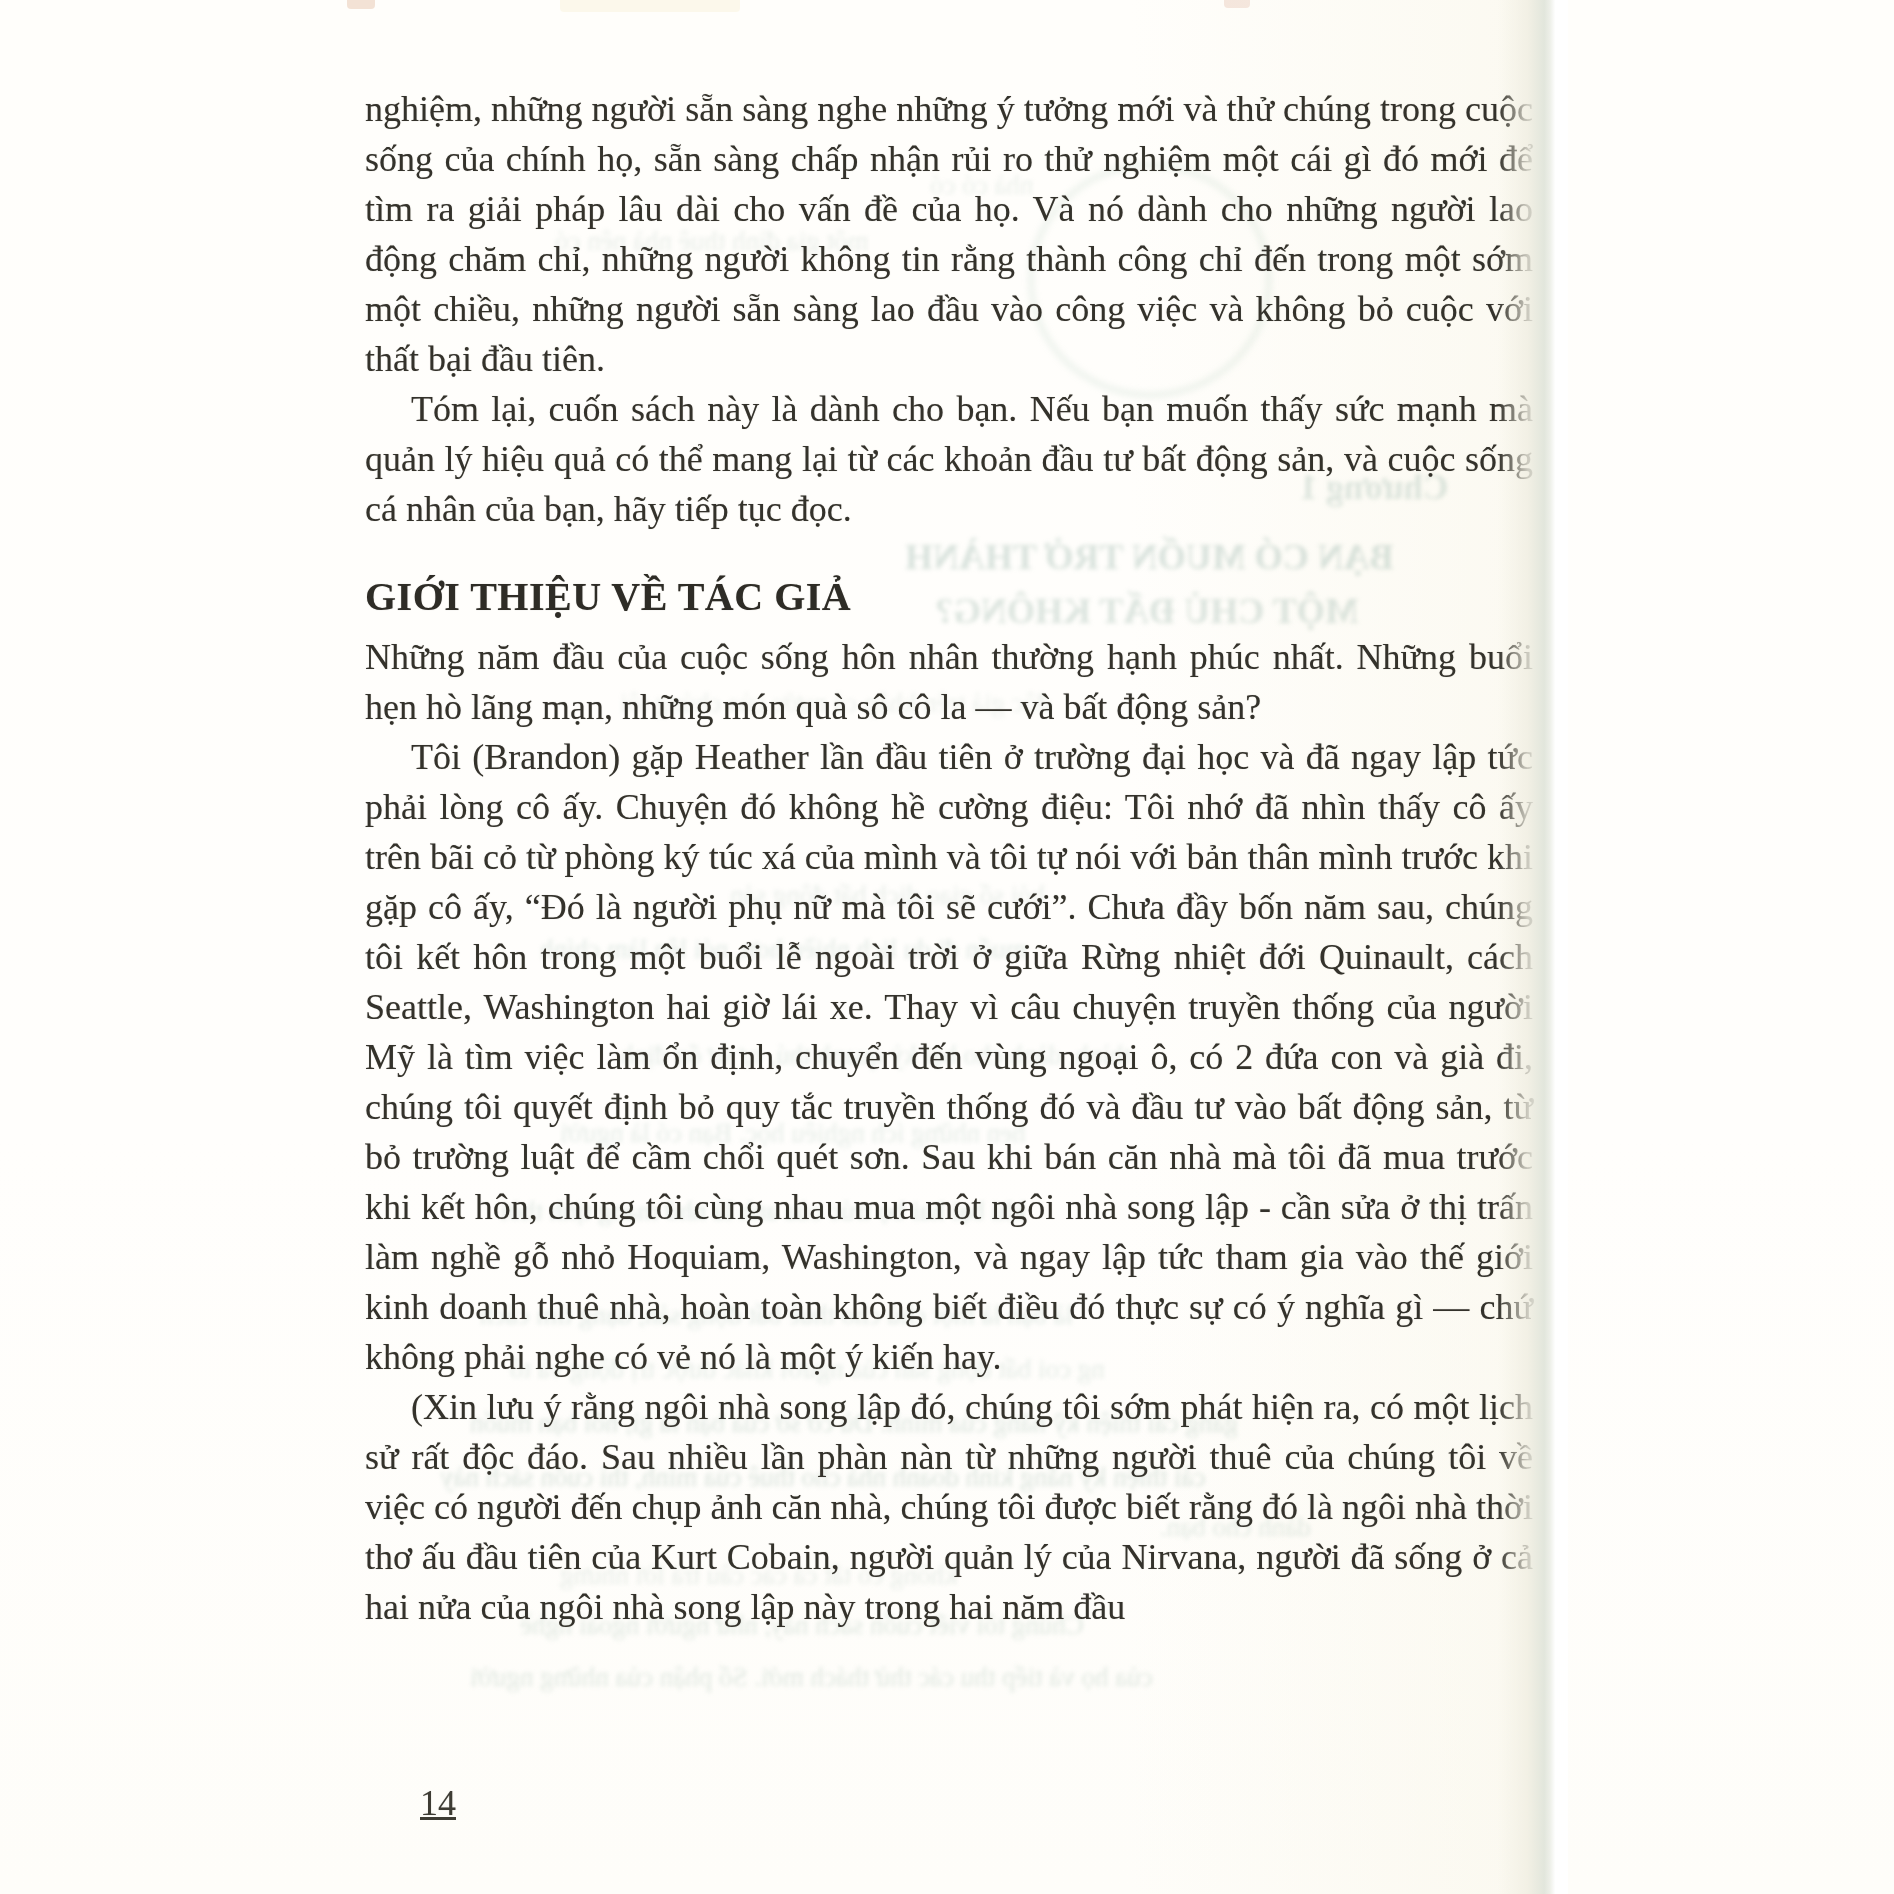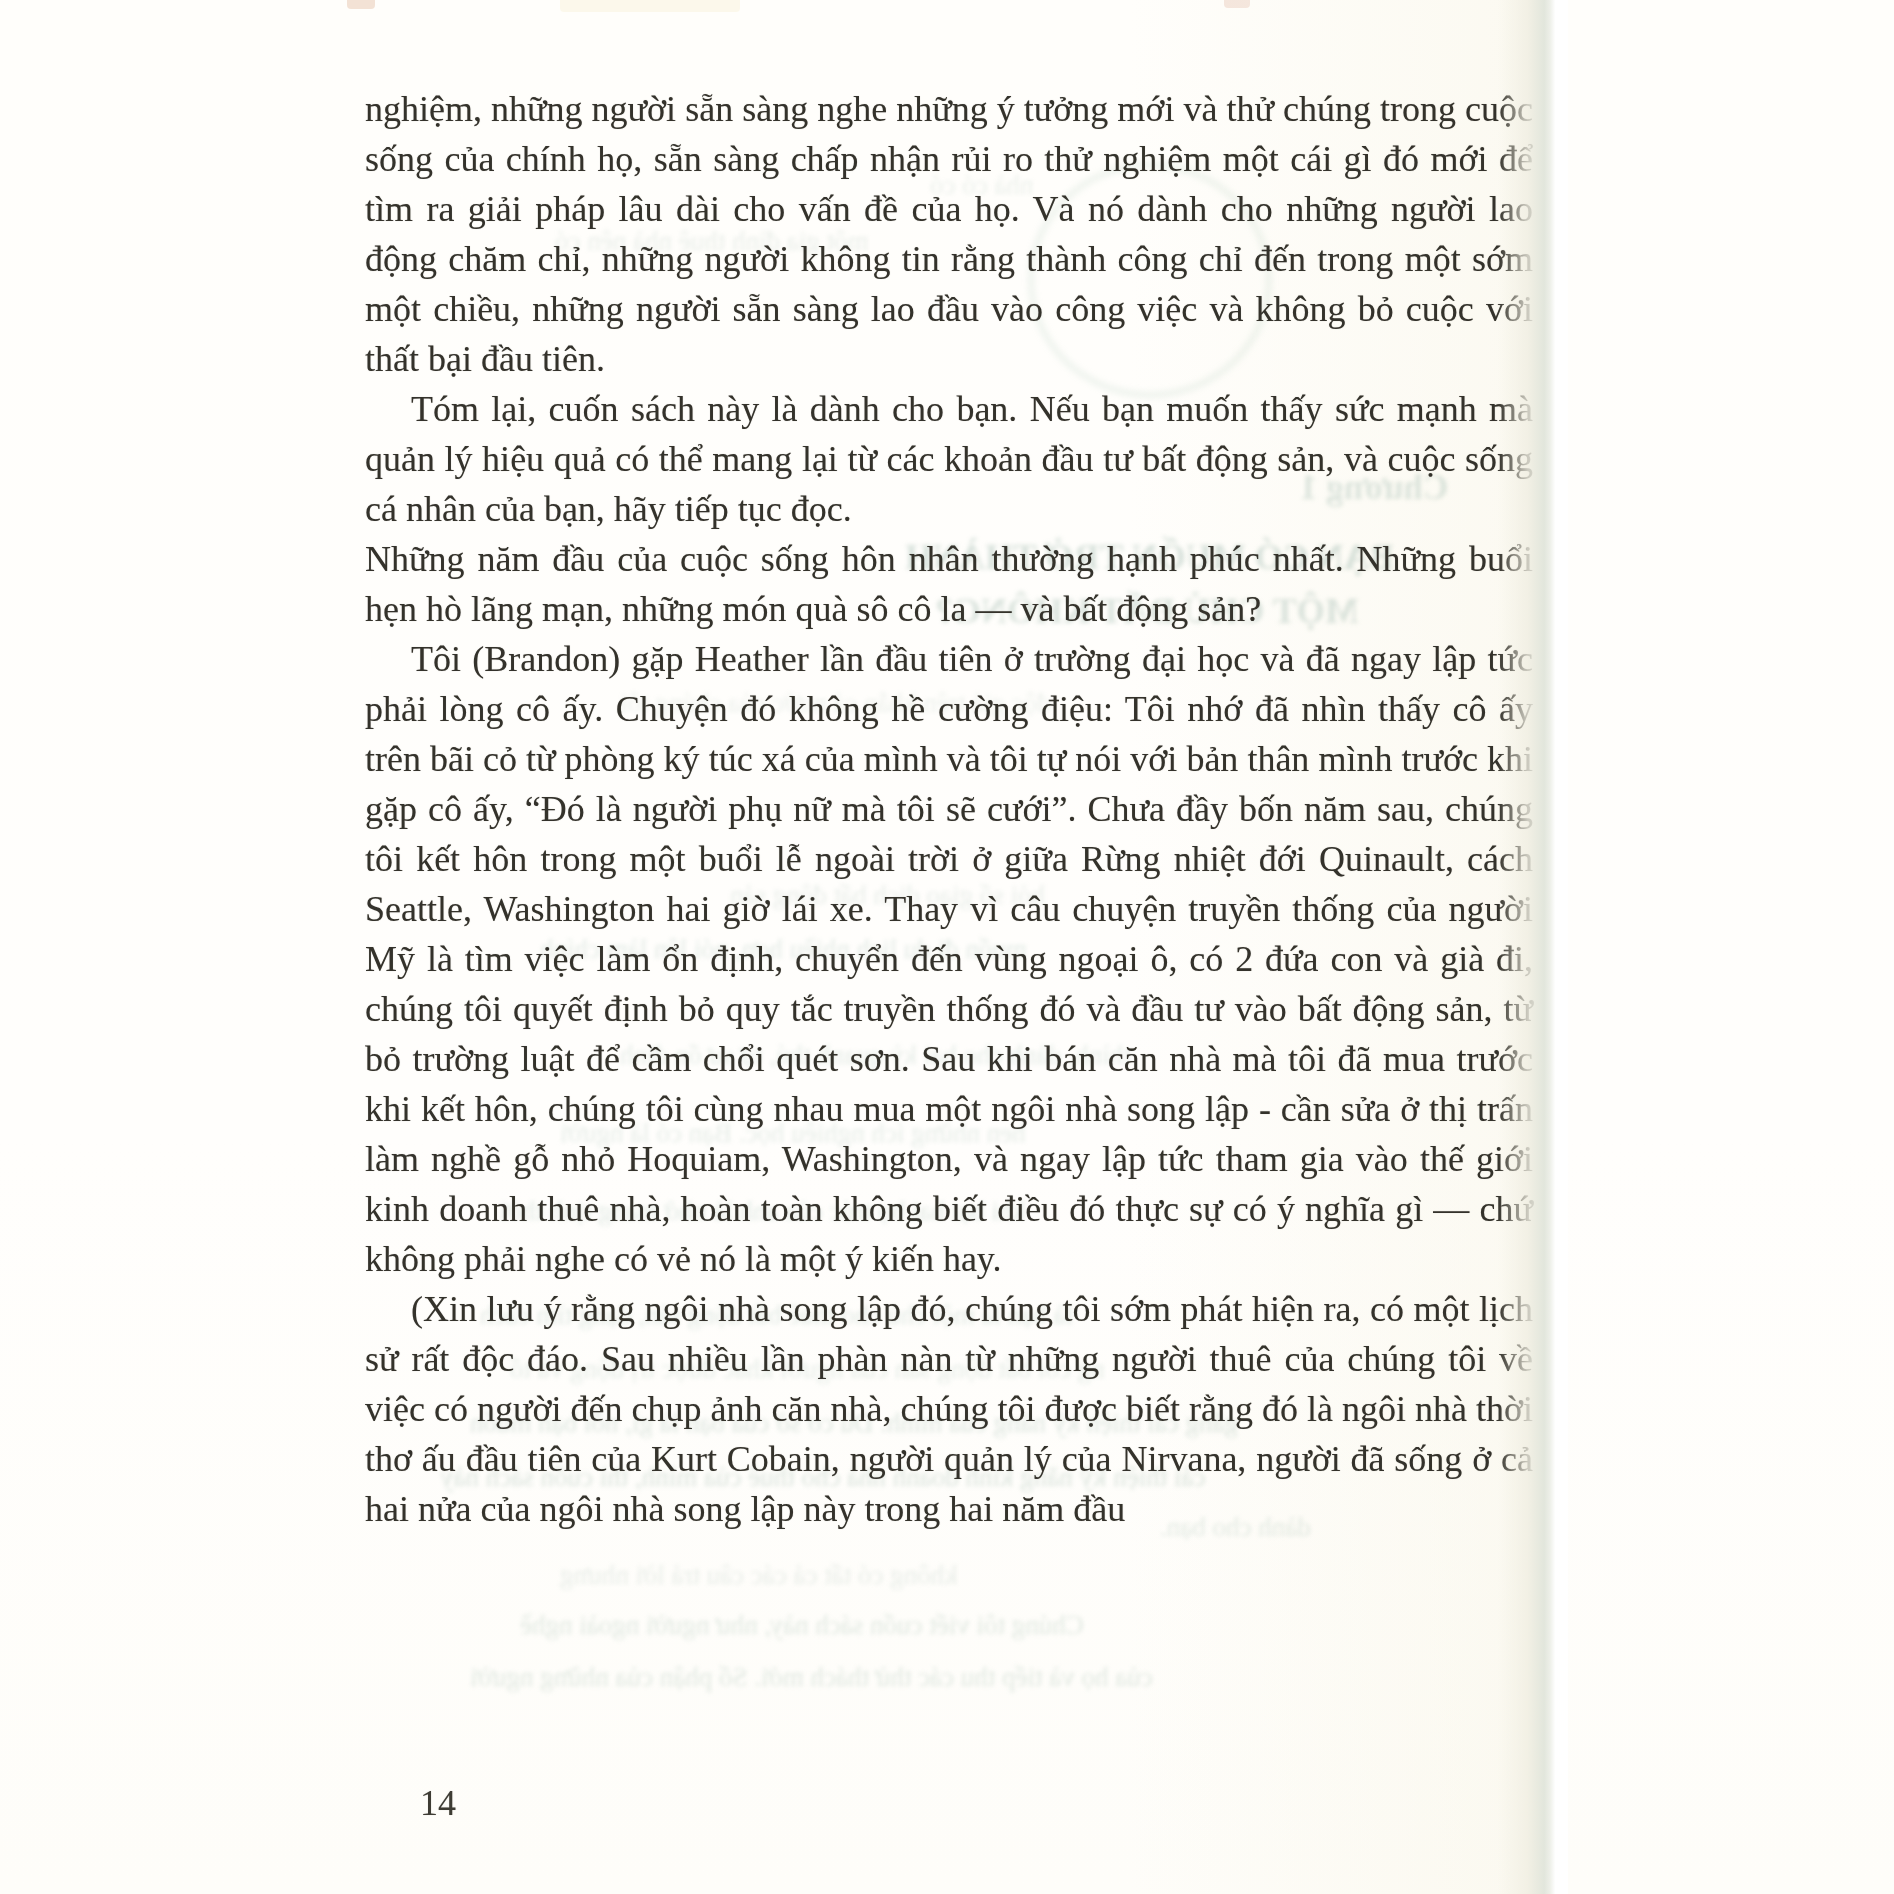--- a/index.html
+++ b/index.html
@@ -63,21 +63,21 @@
     color: #2e2c26;
     margin: 38px 0 10px 0;
   }
 
   .footer {
     position: absolute; left: 420px; top: 1782px;
     display: flex; align-items: baseline; gap: 62px;
     color: #3e3c34;
     text-shadow: 0 0 1px rgba(62, 60, 52, 0.3);
   }
-  .footer .num { font-size: 36px; }
+  .footer .num { font-size: 36px; text-decoration: underline; }
   .footer .title { font-size: 31px; letter-spacing: 1.5px; }
 
   .top-mark { position: absolute; top: 0; border-radius: 0 0 4px 4px; pointer-events: none; }
   .top-mark.m1 { left: 347px; width: 28px; height: 9px; background: rgba(233, 203, 182, 0.55); }
   .top-mark.m2 { left: 560px; width: 180px; height: 12px; background: rgba(252, 247, 233, 0.9); }
   .top-mark.m3 { left: 1224px; width: 26px; height: 8px; background: rgba(230, 198, 180, 0.45); }
 </style>
 </head>
 <body>
 
@@ -108,20 +108,21 @@
       <span style="left: 440px; top: 1462px; font-size: 27px; font-weight: normal; color: rgba(125, 163, 148, 0.28);">cải thiện kỹ năng kinh doanh nhà cho thuê của mình, thì cuốn sách này</span>
       <span style="left: 1160px; top: 1512px; font-size: 27px; font-weight: normal; color: rgba(125, 163, 148, 0.22);">dành cho bạn.</span>
       <span style="left: 520px; top: 1610px; font-size: 27px; font-weight: normal; color: rgba(125, 163, 148, 0.24);">Chúng tôi viết cuốn sách này, như người ngoài nghề</span>
       <span style="left: 560px; top: 1560px; font-size: 27px; font-weight: normal; color: rgba(125, 163, 148, 0.18);">không có tất cả các câu trả lời nhưng</span>
       <span style="left: 470px; top: 1662px; font-size: 27px; font-weight: normal; color: rgba(125, 163, 148, 0.24);">của họ và tiếp thu các thử thách mới. Số phận của những người</span>
     </div>
 
   <div class="text-column" id="text-column">
       <p class="">nghiệm, những người sẵn sàng nghe những ý tưởng mới và thử chúng trong cuộc sống của chính họ, sẵn sàng chấp nhận rủi ro thử nghiệm một cái gì đó mới để tìm ra giải pháp lâu dài cho vấn đề của họ. Và nó dành cho những người lao động chăm chỉ, những người không tin rằng thành công chỉ đến trong một sớm một chiều, những người sẵn sàng lao đầu vào công việc và không bỏ cuộc với thất bại đầu tiên.</p>
       <p class="indent">Tóm lại, cuốn sách này là dành cho bạn. Nếu bạn muốn thấy sức mạnh mà quản lý hiệu quả có thể mang lại từ các khoản đầu tư bất động sản, và cuộc sống cá nhân của bạn, hãy tiếp tục đọc.</p>
+      <h2 class="section-heading">GIỚI THIỆU VỀ TÁC GIẢ</h2>
       <p class="">Những năm đầu của cuộc sống hôn nhân thường hạnh phúc nhất. Những buổi hẹn hò lãng mạn, những món quà sô cô la — và bất động sản?</p>
       <p class="indent">Tôi (Brandon) gặp Heather lần đầu tiên ở trường đại học và đã ngay lập tức phải lòng cô ấy. Chuyện đó không hề cường điệu: Tôi nhớ đã nhìn thấy cô ấy trên bãi cỏ từ phòng ký túc xá của mình và tôi tự nói với bản thân mình trước khi gặp cô ấy, “Đó là người phụ nữ mà tôi sẽ cưới”. Chưa đầy bốn năm sau, chúng tôi kết hôn trong một buổi lễ ngoài trời ở giữa Rừng nhiệt đới Quinault, cách Seattle, Washington hai giờ lái xe. Thay vì câu chuyện truyền thống của người Mỹ là tìm việc làm ổn định, chuyển đến vùng ngoại ô, có 2 đứa con và già đi, chúng tôi quyết định bỏ quy tắc truyền thống đó và đầu tư vào bất động sản, từ bỏ trường luật để cầm chổi quét sơn. Sau khi bán căn nhà mà tôi đã mua trước khi kết hôn, chúng tôi cùng nhau mua một ngôi nhà song lập - cần sửa ở thị trấn làm nghề gỗ nhỏ Hoquiam, Washington, và ngay lập tức tham gia vào thế giới kinh doanh thuê nhà, hoàn toàn không biết điều đó thực sự có ý nghĩa gì — chứ không phải nghe có vẻ nó là một ý kiến hay.</p>
       <p class="indent">(Xin lưu ý rằng ngôi nhà song lập đó, chúng tôi sớm phát hiện ra, có một lịch sử rất độc đáo. Sau nhiều lần phàn nàn từ những người thuê của chúng tôi về việc có người đến chụp ảnh căn nhà, chúng tôi được biết rằng đó là ngôi nhà thời thơ ấu đầu tiên của Kurt Cobain, người quản lý của Nirvana, người đã sống ở cả hai nửa của ngôi nhà song lập này trong hai năm đầu</p>
     </div>
 
   <div class="footer">
     <span class="num">14</span>
   </div>
 
   <div class="page-edge"></div>

